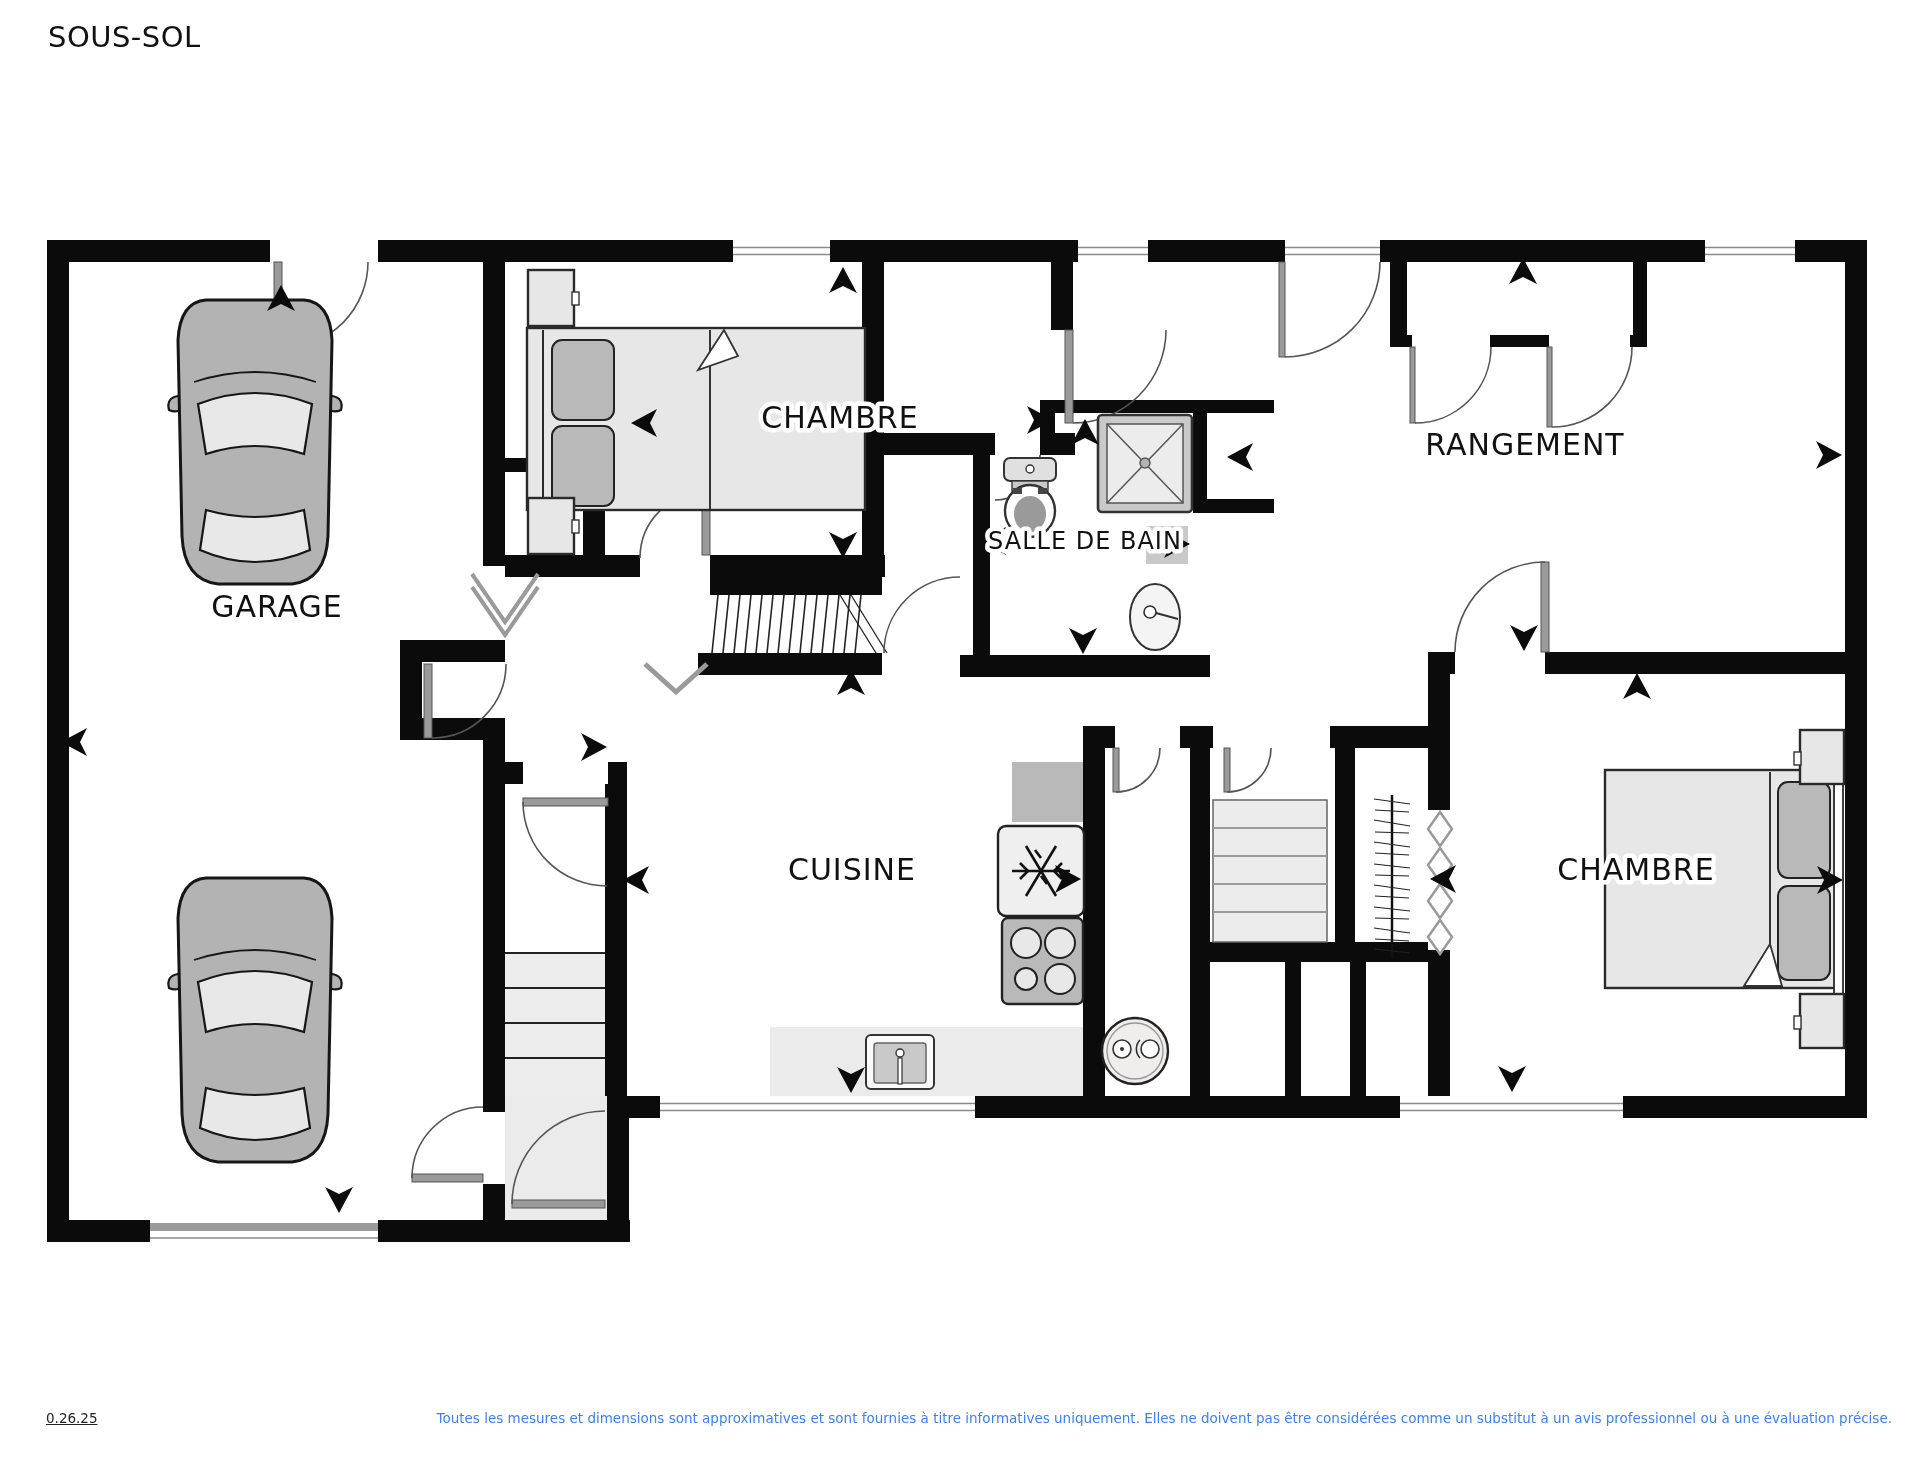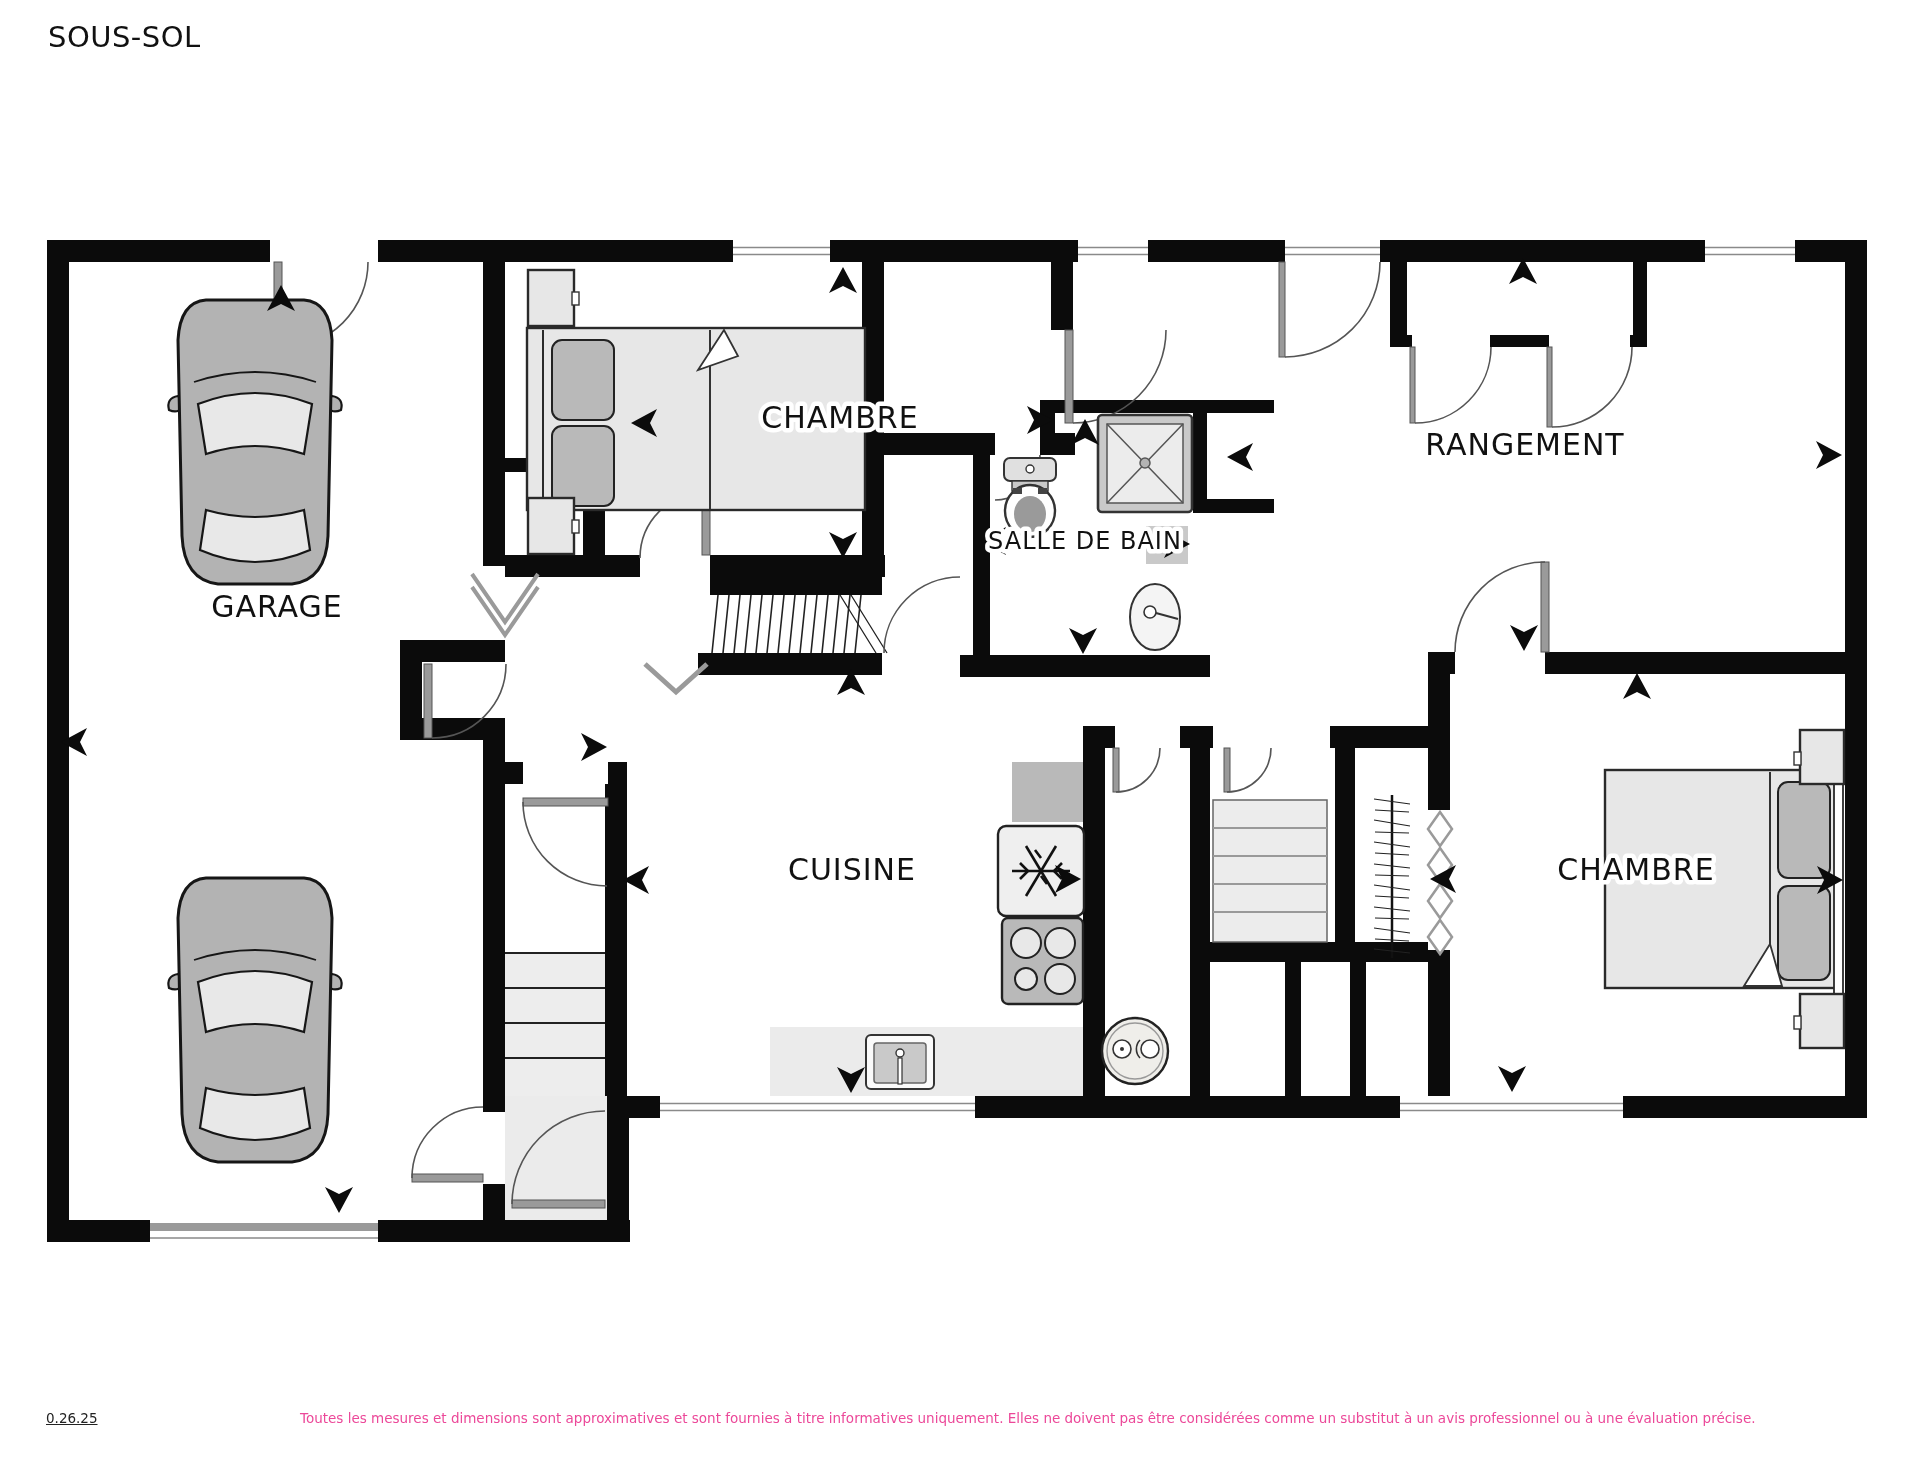--- a/index.html
+++ b/index.html
@@ -1,19 +1,19 @@
 <!DOCTYPE html>
 <html><head>
 <meta charset="utf-8">
 <style>
   html,body{margin:0;padding:0;background:#fff;font-family:"DejaVu Sans","Liberation Sans",sans-serif;}
   #stage{position:relative;width:1920px;height:1483px;background:#fff;overflow:hidden;}
   #plan-title{position:absolute;left:48px;top:20px;font-size:29px;color:#111;letter-spacing:.5px;}
   #footer-version{position:absolute;left:46px;top:1410px;font-size:13.5px;color:#222;text-decoration:underline;}
-  #footer-disclaimer{position:absolute;left:300px;right:28px;top:1410px;font-size:13.5px;color:#ec4899;text-align:left;}
+  #footer-disclaimer{position:absolute;left:300px;right:28px;top:1410px;font-size:13.5px;color:#3b82f6;text-align:right;}
   svg{position:absolute;left:0;top:0;}
   .wall{fill:#0b0b0b;}
   .winline{stroke:#8a8a8a;stroke-width:1.6;}
   .arc{fill:none;stroke:#555;stroke-width:1.6;}
   .leaf{fill:#9a9a9a;stroke:#555;stroke-width:1;}
   .room-label{font-family:"DejaVu Sans",sans-serif;font-size:30px;fill:#111;text-anchor:middle;
     paint-order:stroke;stroke:#fff;stroke-width:9px;stroke-linejoin:round;letter-spacing:1px;}
   .room-label-sm{font-size:24px;}
   .furn{stroke:#2a2a2a;stroke-width:2.4;fill:#e7e7e7;}
   .furn-dk{fill:#b9b9b9;stroke:#222;stroke-width:2;}

